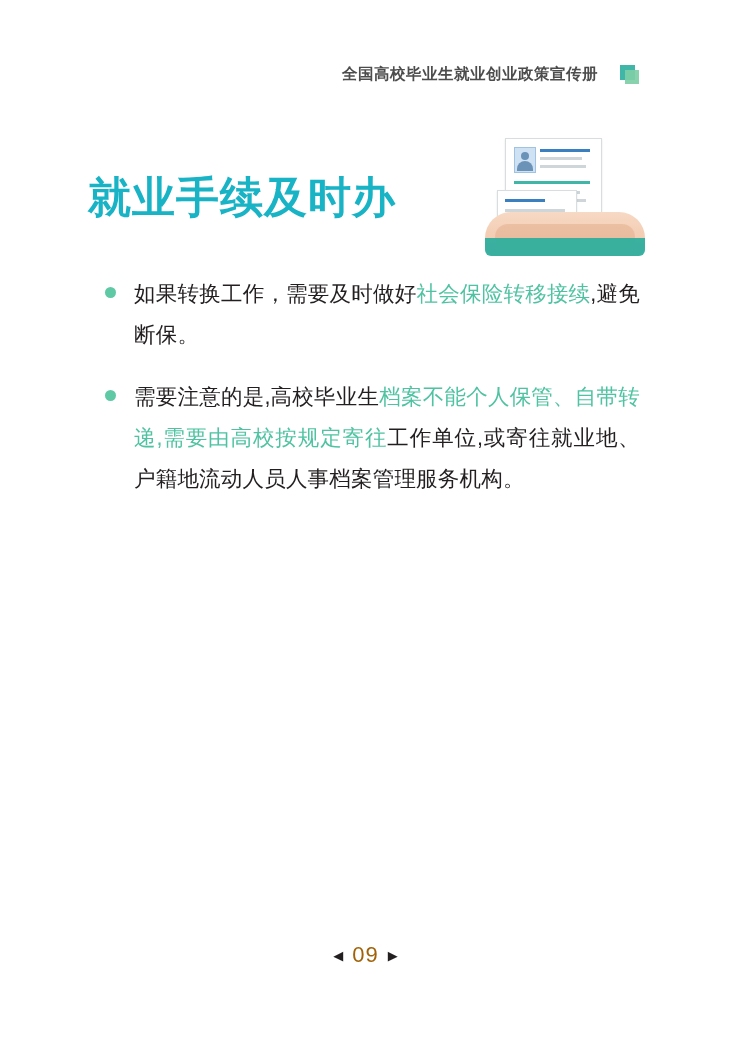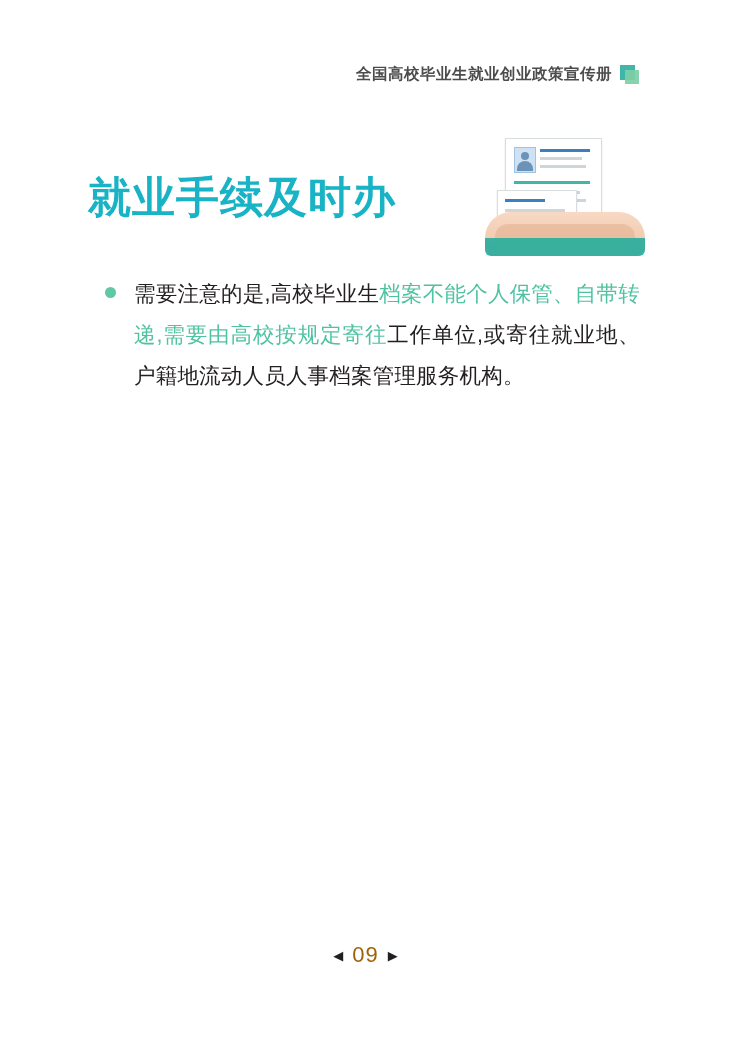--- a/index.html
+++ b/index.html
@@ -16,21 +16,21 @@
     overflow: hidden;
   }
 
   
   .header {
     position: absolute;
     top: 64px;
     right: 92px;
     display: flex;
     align-items: center;
-    gap: 8px;
+    gap: 22px;
   }
   .header-title {
     font-size: 15.5px;
     font-weight: bold;
     color: #4c4c4c;
     letter-spacing: 0.5px;
     white-space: nowrap;
   }
   .header-mark {
     width: 19px;
@@ -234,20 +234,24 @@
     <div class="doc-line" style="left:7px; top:44px; width:58px;"></div>
   </div>
   <div class="ill-hands"></div>
   <div class="ill-hand-shadow"></div>
   <div class="ill-strip"></div>
 </div>
 
 <div class="content">
   <div class="bullet-item">
     <span class="bullet-dot"></span>
+    <p class="bullet-text"><span>如果转换工作，需要及时做好</span><span class="hl">社会保险转移接续</span><span>,避免断保。</span></p>
+  </div>
+  <div class="bullet-item">
+    <span class="bullet-dot"></span>
     <p class="bullet-text"><span>需要注意的是,高校毕业生</span><span class="hl">档案不能个人保管、自带转递,需要由高校按规定寄往</span><span>工作单位,或寄往就业地、户籍地流动人员人事档案管理服务机构。</span></p>
   </div>
 </div>
 
 <div class="footer">
   <span class="arrow">◀</span>
   <span class="page-num">09</span>
   <span class="arrow">▶</span>
 </div>
 

